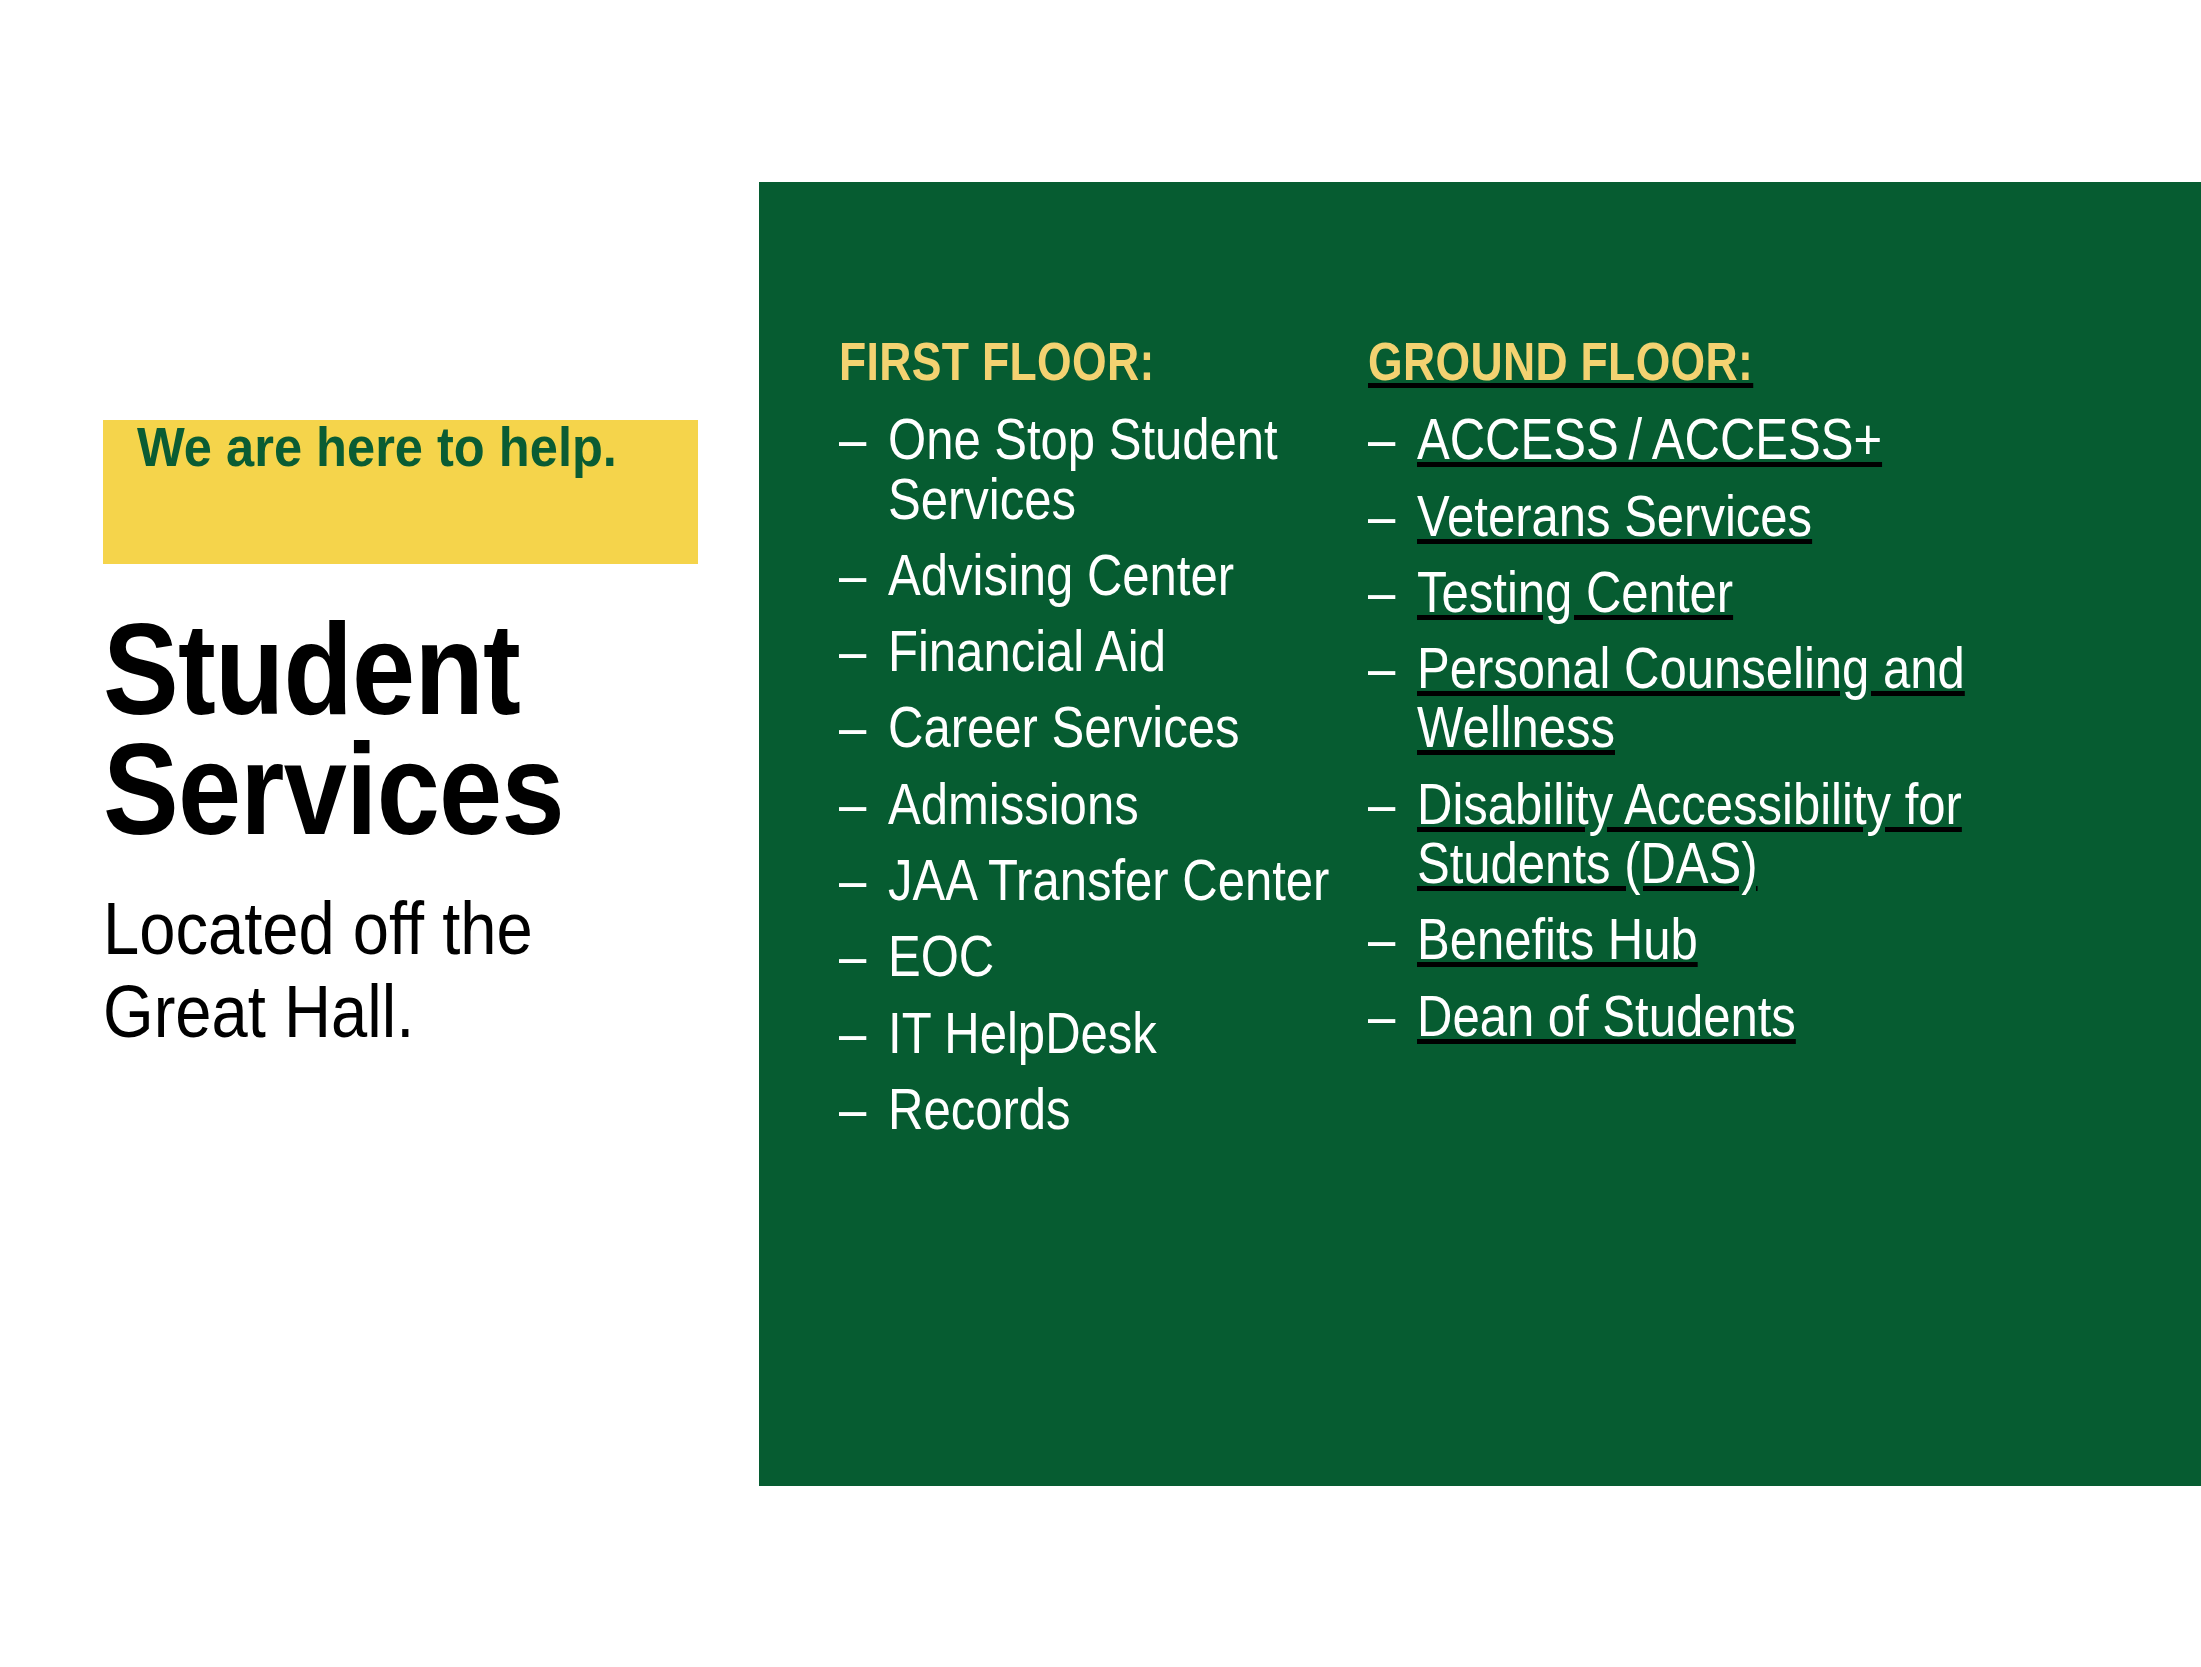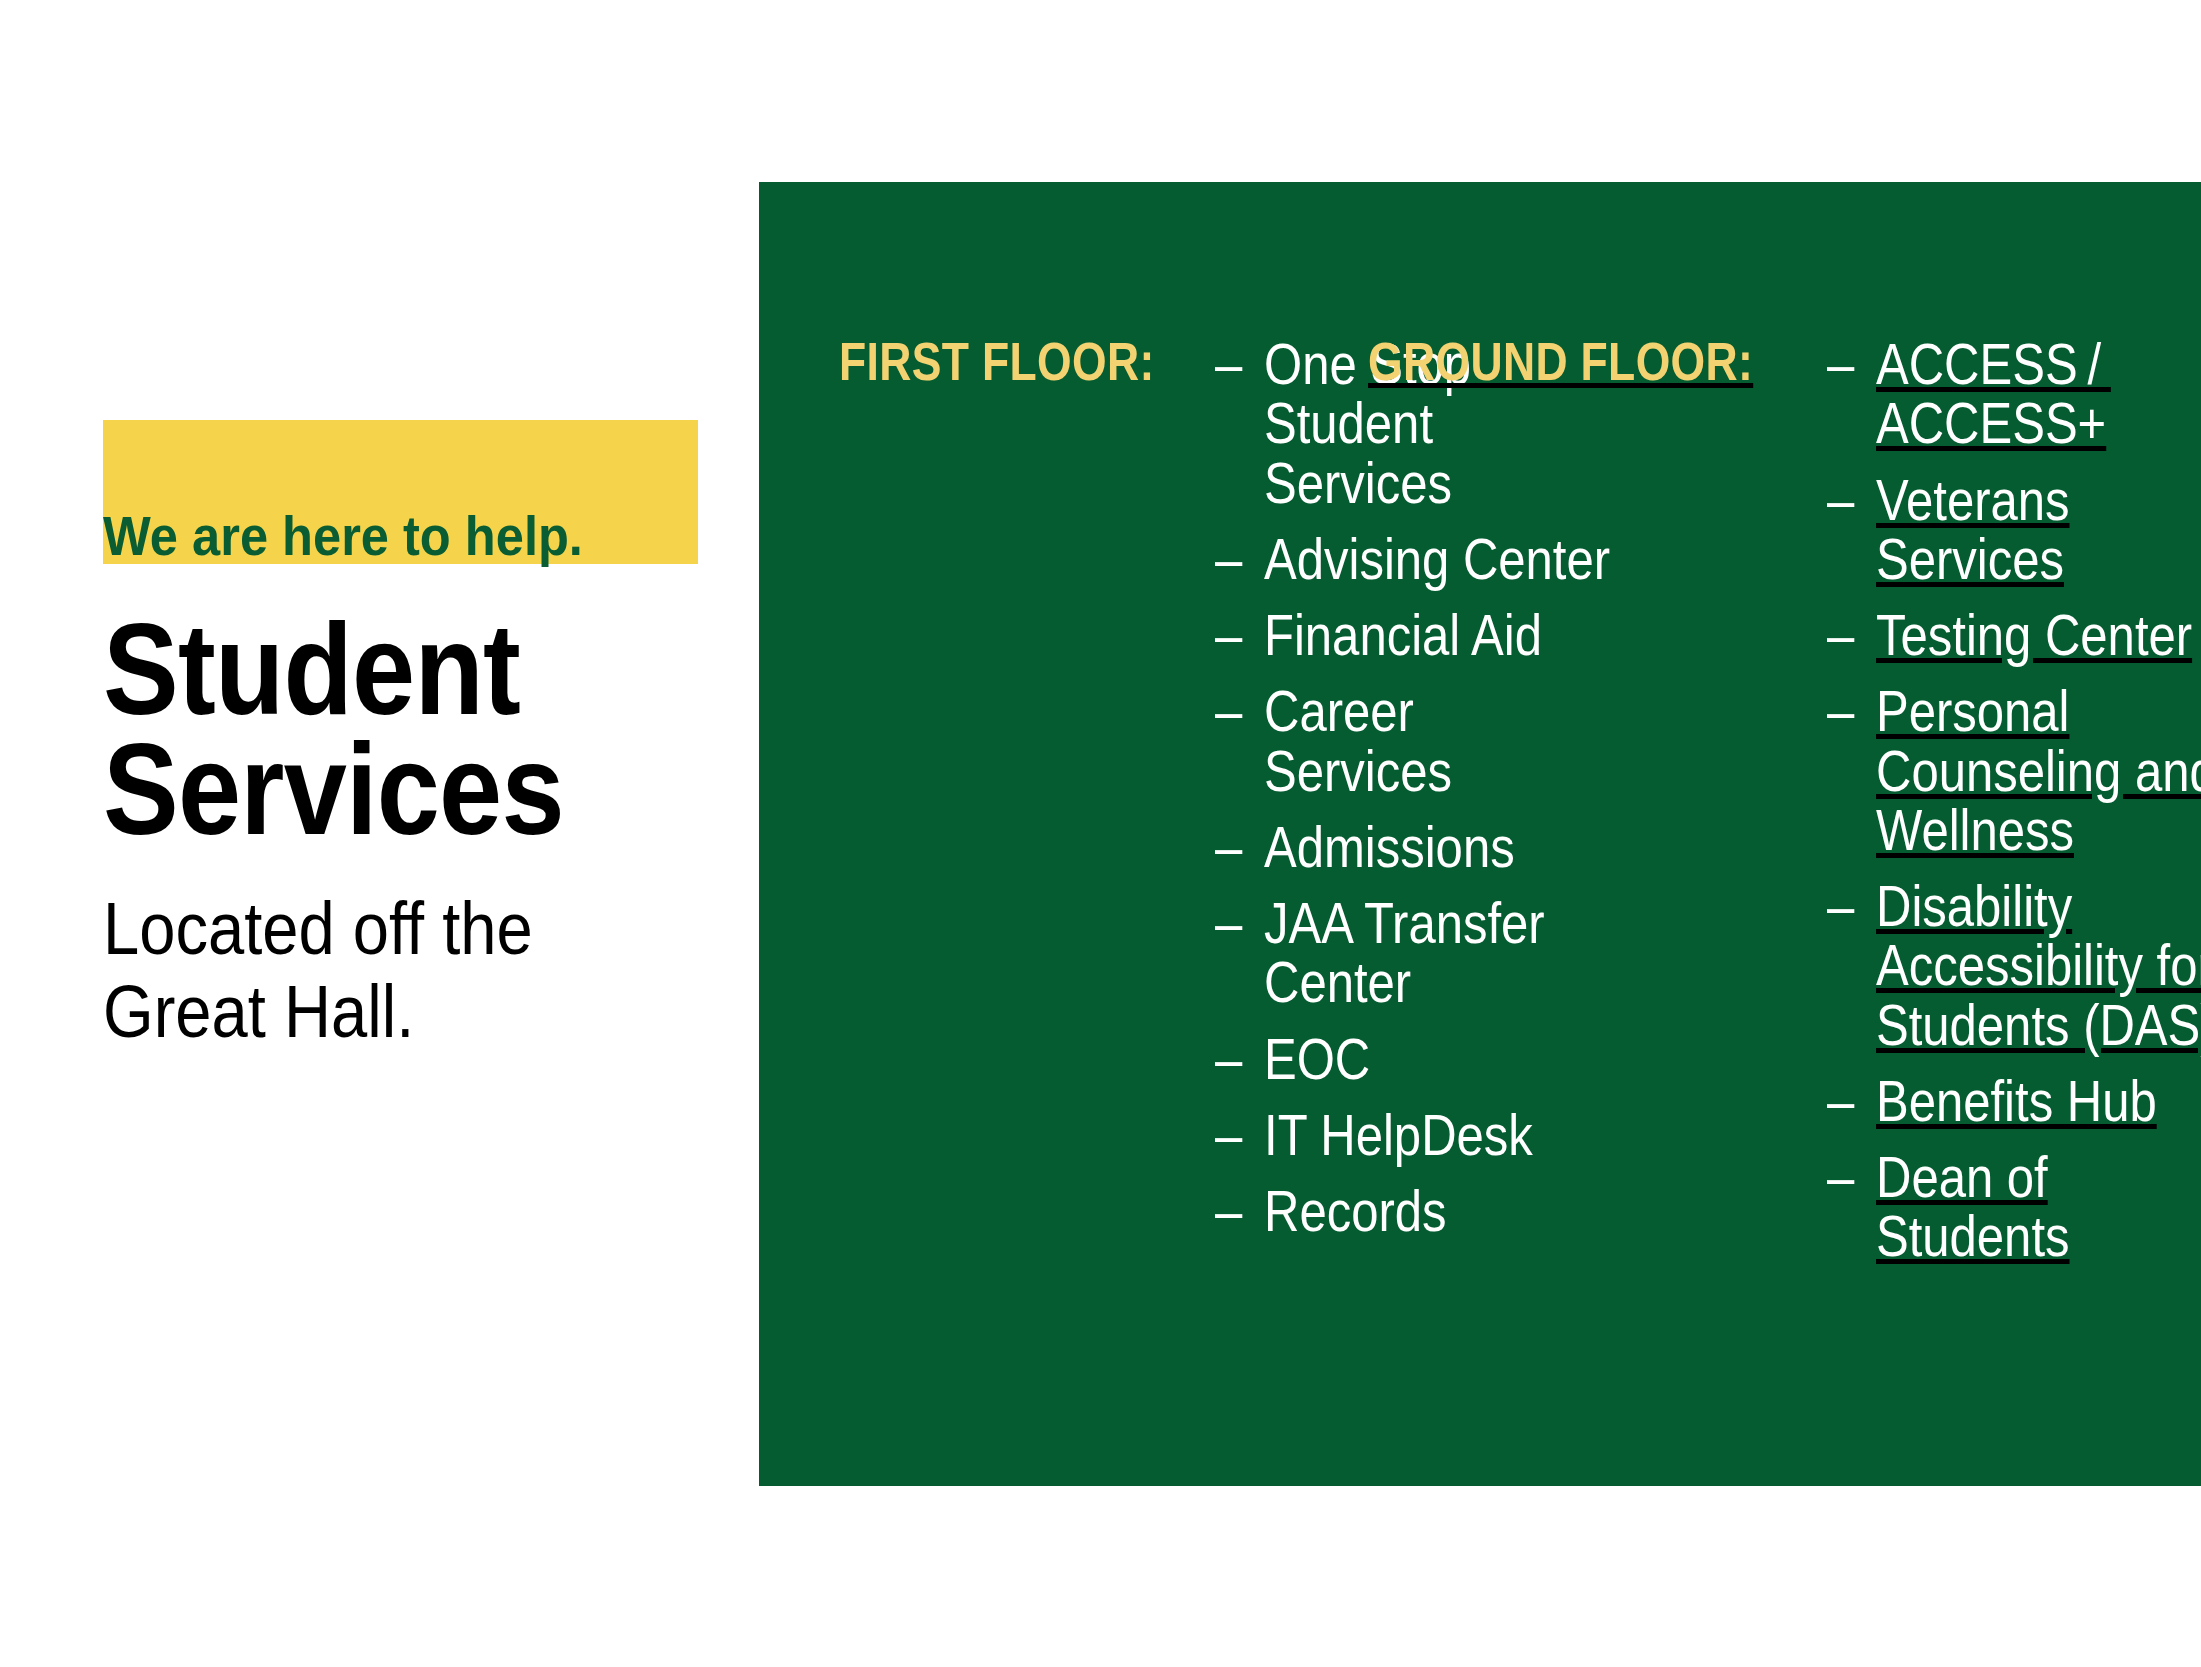--- a/index.html
+++ b/index.html
@@ -35,21 +35,21 @@
     position: absolute;
     left: 80px;   
     top: 153px;   
     display: flex;
     flex-direction: row;
     align-items: flex-start;
   }
 
   .floor-col {
     display: flex;
-    flex-direction: row;
+    flex-direction: column;
   }
   .floor-col.col-first  { width: 529px; }
   .floor-col.col-ground { width: 706px; text-decoration: underline; }
 
   .floor-heading {
     font-family: "Liberation Sans Narrow", "Liberation Sans", sans-serif;
     font-weight: bold;
     font-size: 53px;
     line-height: 1.0;
     letter-spacing: 0.4px;
@@ -97,22 +97,23 @@
     left: 103px;
     top: 420px;
     width: 628px;
   }
 
   #help-badge {
     width: 595px;
     height: 144px;
     background: #f5d44b;
     display: flex;
-    align-items: flex-end;
+    align-items: flex-start;
     box-sizing: border-box;
+    padding-left: 34px;
   }
   #help-badge-text {
     font-family: "Liberation Sans Narrow", "Liberation Sans", sans-serif;
     font-weight: bold;
     font-size: 55px;
     line-height: 1;
     color: #0a5c33;
     transform: scaleX(0.92);
     transform-origin: left center;
     white-space: nowrap;

